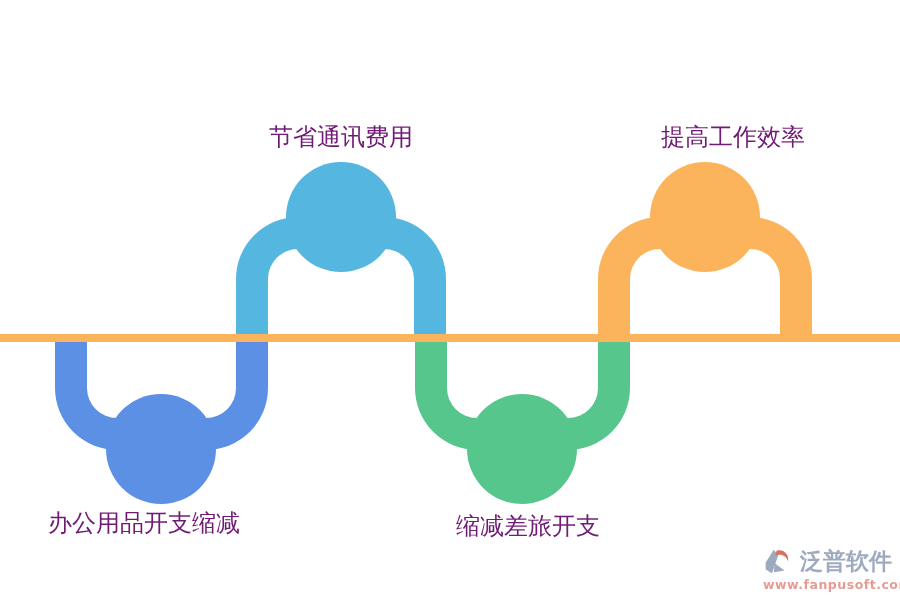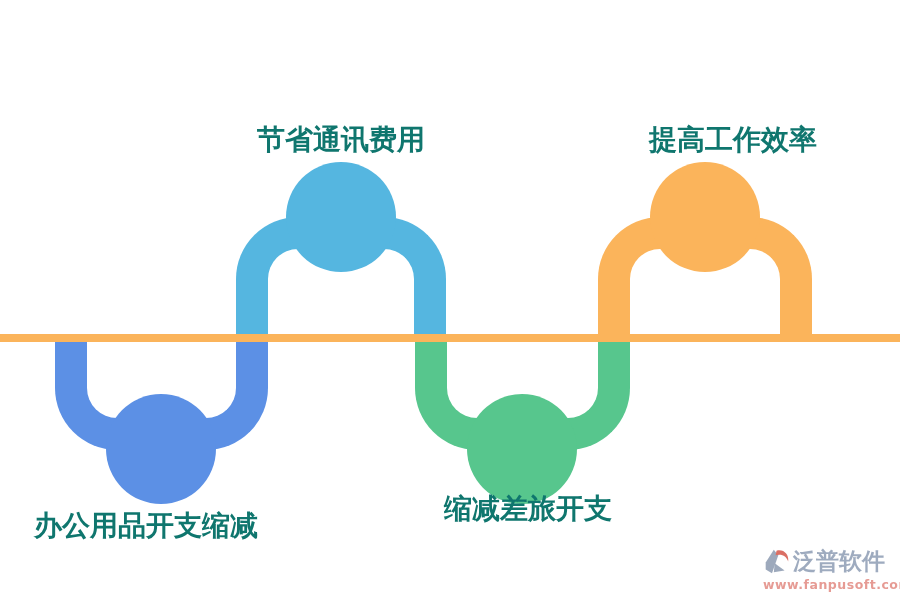--- a/index.html
+++ b/index.html
@@ -61,44 +61,44 @@
     z-index: 2;
   }
   #c-tl { left: 286px; top: 162px; }
   #c-tr { left: 650px; top: 162px; }
   #c-bl { left: 106px; top: 394px; }
   #c-bm { left: 467px; top: 394px; }
   
   .node-label {
     position: absolute;
     width: 220px;
-    font-size: 28px;
-    font-weight: bold;
-    color: #0f766e;
+    font-size: 24px;
+    font-weight: normal;
+    color: #701a75;
     text-align: center;
     white-space: nowrap;
     z-index: 4;
   }
   #lbl-tl { left: 231px; top: 121px; }
   #lbl-tr { left: 623px; top: 121px; }
   #lbl-bl { left: 34px;  top: 507px; }
-  #lbl-bm { left: 418px; top: 490px; }
+  #lbl-bm { left: 418px; top: 510px; }
   
   #watermark {
     position: absolute;
     left: 763px;
     top: 547px;
     width: 134px;
     z-index: 5;
     opacity: 0.85;
   }
   .wm-row {
     display: flex;
     align-items: center;
-    gap: 3px;
+    gap: 10px;
   }
   .wm-brand {
     font-size: 23px;
     font-weight: bold;
     white-space: nowrap;
     line-height: 1;
   }
   .wm-url {
     font-size: 12.5px;
     font-weight: bold;

